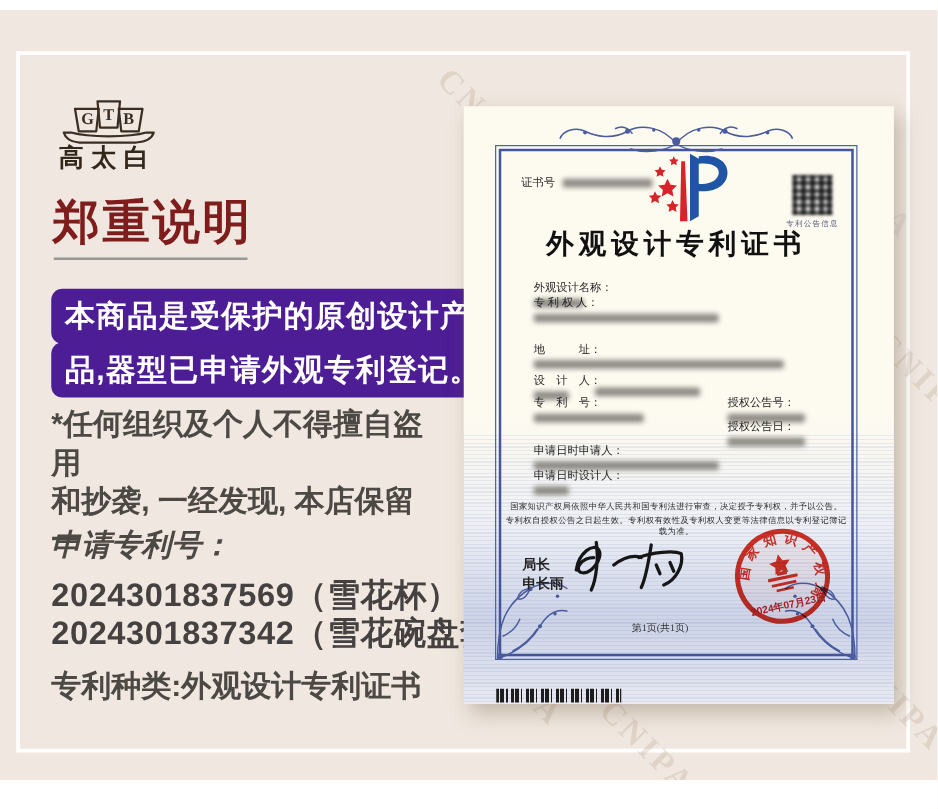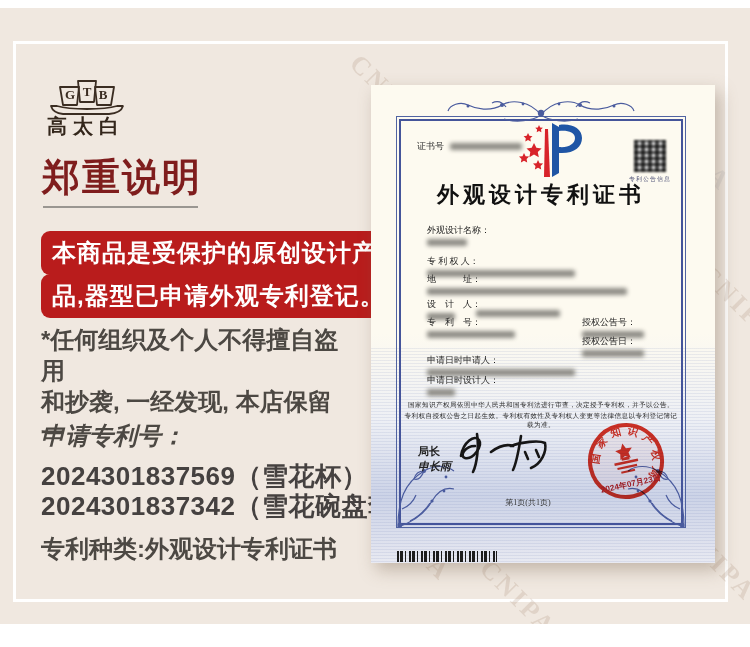--- a/index.html
+++ b/index.html
@@ -9,21 +9,21 @@
   
   .white-strip{left:0;width:750px;background:#ffffff;}
   .section-bg{left:0;top:8px;width:750px;height:616px;background:#f0e8e0;}
   .frame{left:13px;top:41px;width:715px;height:561px;border:3px solid #ffffff;box-sizing:border-box;}
 
   
   .brand-name{left:47px;top:113px;font-size:20px;font-weight:700;color:#33261b;
               font-family:"Liberation Serif", serif;letter-spacing:6px;}
   .page-title{left:42px;top:152px;font-size:38px;font-weight:800;color:#7f1d1d;letter-spacing:2px;}
   .title-underline{left:43px;top:206px;width:155px;height:2px;background:#9a9691;}
-  .red-box{left:41px;background:#b91c1c;color:#ffffff;border-radius:9px;
+  .red-box{left:41px;background:#4c1d95;color:#ffffff;border-radius:9px;
            font-size:24px;font-weight:800;padding:6px 11px;letter-spacing:1px;white-space:nowrap;}
   .warn{left:41px;top:324px;width:310px;font-size:24px;font-weight:700;color:#4c4843;line-height:31px;}
   .label-strong{left:41px;font-size:24px;font-weight:800;color:#4c4843;}
   .pat-num{left:41px;font-size:26px;font-weight:600;color:#454140;letter-spacing:0.5px;white-space:nowrap;}
 
   
   .paper{left:371px;top:85px;width:344px;height:478px;
          background:linear-gradient(180deg,#fdfaf0 0%,#fdfaf0 52%,#eef0f5 70%,#ccd3e7 86%,#dfe2ee 96%,#e9eaf2 100%);
          box-shadow:5px 7px 16px rgba(120,100,80,0.38);}
   .guilloche{left:0;bottom:0;width:100%;height:45%;
@@ -191,21 +191,21 @@
 
   <div class="abs qr"></div>
   <div class="abs qr-caption serif">专利公告信息</div>
 
   <div class="abs cert-title serif">外观设计专利证书</div>
 
   <div class="abs field serif" style="left:47px;top:129px;">
     <span>外观设计名称：</span>
     <span class="bar" style="width:40px;"></span>
   </div>
-  <div class="abs field serif" style="left:47px;top:160px;">
+  <div class="abs field serif" style="left:47px;top:141px;">
     <span>专 利 权 人：</span>
     <span class="bar" style="width:148px;"></span>
   </div>
   <div class="abs field serif" style="left:47px;top:178px;">
     <span>地　　　址：</span>
     <span class="bar" style="width:200px;"></span>
     <div><span class="bar" style="width:84px;margin-left:58px;margin-top:3px;"></span></div>
   </div>
   <div class="abs field serif" style="left:47px;top:203px;">
     <span>设　计　人：</span>
@@ -229,21 +229,21 @@
   </div>
   <div class="abs field serif" style="left:47px;top:279px;">
     <span>申请日时设计人：</span>
     <span class="bar" style="width:28px;"></span>
   </div>
 
   <div class="abs notice serif" style="top:316px;">国家知识产权局依照中华人民共和国专利法进行审查，决定授予专利权，并予以公告。</div>
   <div class="abs notice serif" style="top:327px;">专利权自授权公告之日起生效。专利权有效性及专利权人变更等法律信息以专利登记簿记载为准。</div>
 
   <div class="abs signer" style="top:359px;">局长</div>
-  <div class="abs signer" style="top:374px;font-style:italic;">申长雨</div>
+  <div class="abs signer" style="top:374px;">申长雨</div>
 
   <div class="abs" style="left:84px;top:345px;">
     <svg width="96" height="46" viewBox="0 0 96 46">
       <g stroke="#161616" stroke-width="2.6" fill="none" stroke-linecap="round" stroke-linejoin="round">
         <path d="M6 26 C8 12 20 4 24 10 C28 16 18 30 10 28 C4 26 10 16 20 16"></path>
         <path d="M22 4 C24 16 22 34 18 42"></path>
         <path d="M36 22 C44 16 52 14 58 16"></path>
         <path d="M66 6 C64 18 62 32 58 40"></path>
         <path d="M56 16 C66 12 84 10 90 13 C92 22 86 34 76 38"></path>
         <path d="M70 22 L73 29 M81 20 L84 27"></path>

